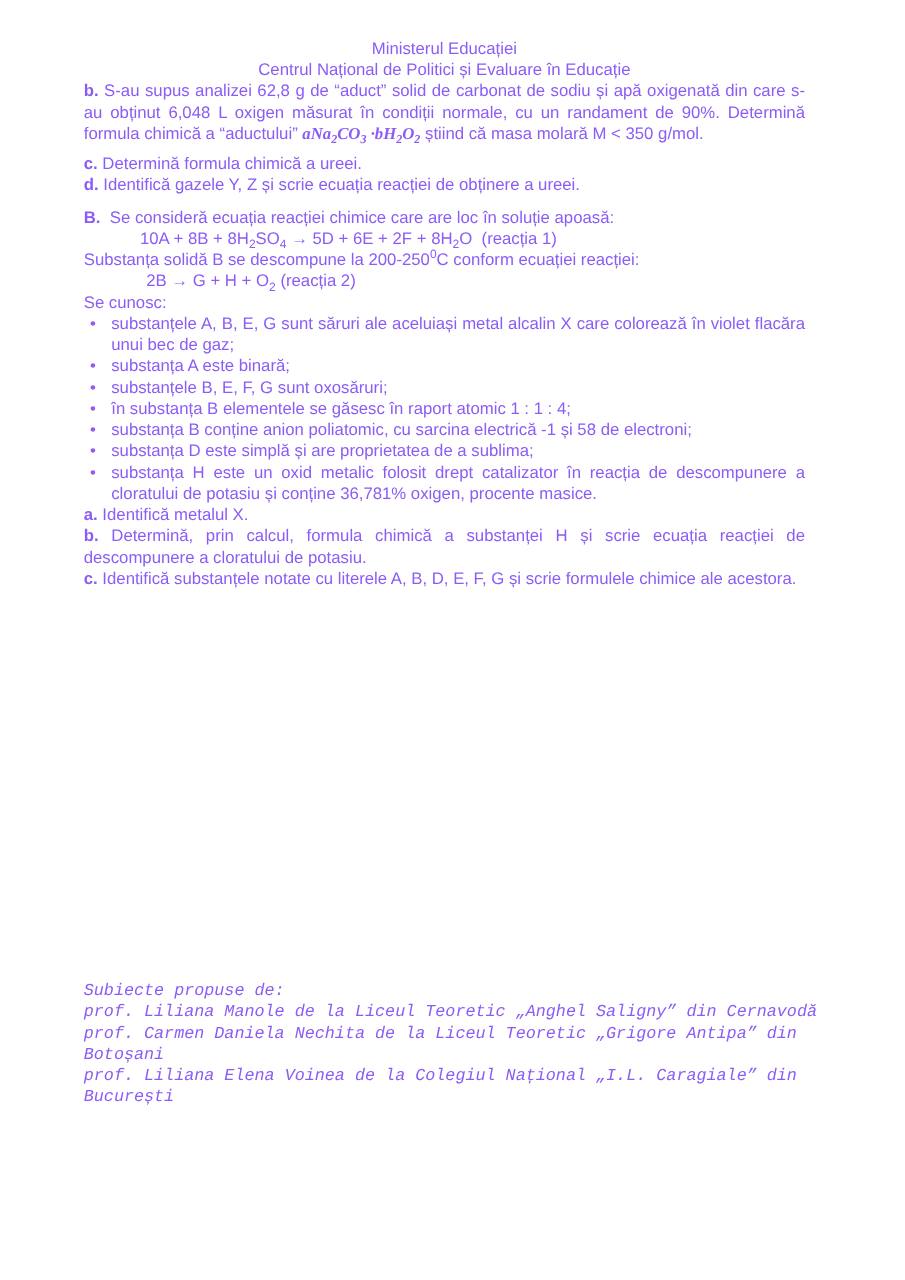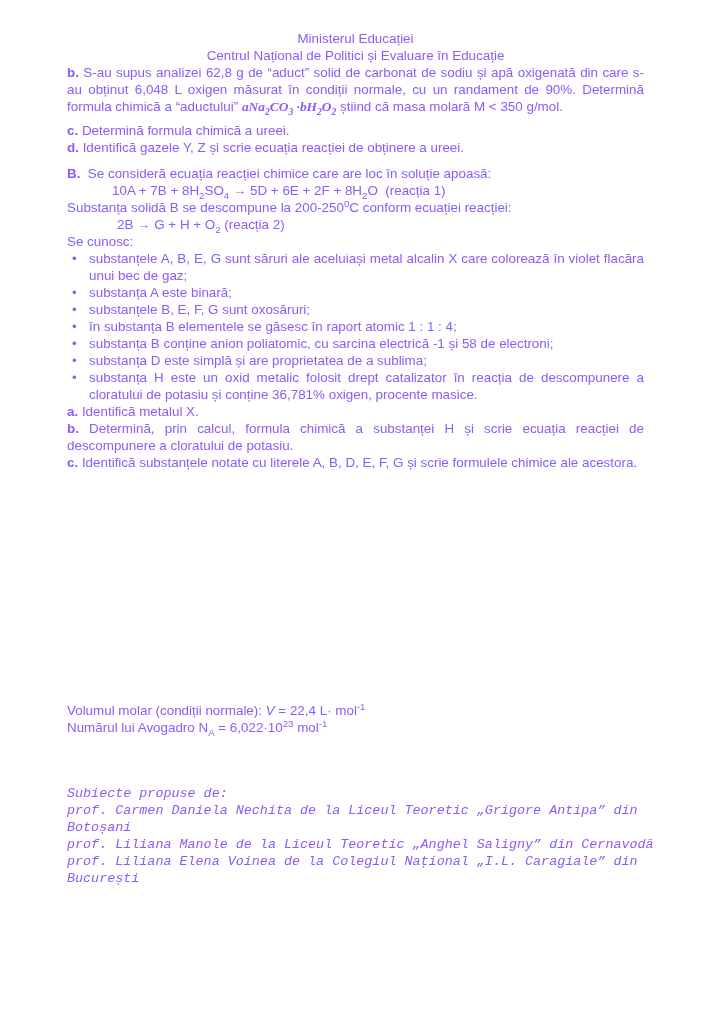--- a/index.html
+++ b/index.html
@@ -43,45 +43,41 @@
 <div class="page">
 
   <div class="center">Ministerul Educației</div>
   <div class="center">Centrul Național de Politici și Evaluare în Educație</div>
 
   <p class="just"><span class="seg-b">b.</span><span> S-au supus analizei 62,8 g de “aduct” solid de carbonat de sodiu și apă oxigenată din care s-au obținut 6,048 L oxigen măsurat în condiții normale, cu un randament de 90%. Determină formula chimică a “aductului”  </span><span class="seg-m">aNa</span><sub class="seg-msub">2</sub><span class="seg-m">CO</span><sub class="seg-msub">3</sub><span class="seg-m"> ·bH</span><sub class="seg-msub">2</sub><span class="seg-m">O</span><sub class="seg-msub">2</sub><span> știind că masa molară M &lt; 350 g/mol.</span></p>
   <p class="mt-s"><span class="seg-b">c.</span><span> Determină formula chimică a ureei.</span></p>
   <p><span class="seg-b">d.</span><span> Identifică gazele Y, Z și scrie ecuația reacției de obținere a ureei.</span></p>
 
   <p class="mt-m prewrap"><span class="seg-b">B.</span><span>  Se consideră ecuația reacției chimice care are loc în soluție apoasă:</span></p>
-  <p class="eq1 prewrap"><span>10A + 7B + 8H</span><sub class="seg-sub">2</sub><span>SO</span><sub class="seg-sub">4</sub><span> → 5D + 6E + 2F + 8H</span><sub class="seg-sub">2</sub><span>O  (reacția 1)</span></p>
+  <p class="eq1 prewrap"><span>10A + 8B + 8H</span><sub class="seg-sub">2</sub><span>SO</span><sub class="seg-sub">4</sub><span> → 5D + 6E + 2F + 8H</span><sub class="seg-sub">2</sub><span>O  (reacția 1)</span></p>
   <p><span>Substanța solidă B se descompune la 200-250</span><sup class="seg-sup">0</sup><span>C conform ecuației reacției:</span></p>
   <p class="eq2"><span>2B → G + H + O</span><sub class="seg-sub">2</sub><span> (reacția 2)</span></p>
   <p>Se cunosc:</p>
 
   <ul class="bullets">
     <li><span class="bullet-dot">•</span><span>substanțele A, B, E, G sunt săruri ale aceluiași metal alcalin X care colorează în violet flacăra unui bec de gaz;</span></li>
     <li><span class="bullet-dot">•</span><span>substanța A este binară;</span></li>
     <li><span class="bullet-dot">•</span><span>substanțele B, E, F, G sunt oxosăruri;</span></li>
     <li><span class="bullet-dot">•</span><span>în substanța B elementele se găsesc în raport atomic 1 : 1 : 4;</span></li>
     <li><span class="bullet-dot">•</span><span>substanța B conține anion poliatomic, cu sarcina electrică -1 și 58 de electroni;</span></li>
     <li><span class="bullet-dot">•</span><span>substanța D este simplă și are proprietatea de a sublima;</span></li>
     <li><span class="bullet-dot">•</span><span>substanța H este un oxid metalic folosit drept catalizator în reacția de descompunere a cloratului de potasiu și conține 36,781% oxigen, procente masice.</span></li>
   </ul>
 
   <p><span class="seg-b">a.</span><span> Identifică metalul X.</span></p>
   <p class="just"><span class="seg-b">b.</span><span> Determină, prin calcul, formula chimică a substanței H și scrie ecuația reacției de descompunere a cloratului de potasiu.</span></p>
   <p><span class="seg-b">c.</span><span> Identifică substanțele notate cu literele A, B, D, E, F, G și scrie formulele chimice ale acestora.</span></p>
 
-  <div class="abs constants">
-    <p><span>Volumul molar (condiții normale): </span><span class="seg-i">V</span><span> = 22,4 L· mol</span><sup class="seg-sup">-1</sup></p>
-    <p><span>Numărul lui Avogadro N</span><sub class="seg-sub">A</sub><span> = 6,022·10</span><sup class="seg-sup">23</sup><span> mol</span><sup class="seg-sup">-1</sup></p>
-  </div>
 
   <div class="abs credits">
     <p>Subiecte propuse de:</p>
+    <p class="author">prof. Liliana Manole de la Liceul Teoretic „Anghel Saligny” din Cernavodă</p>
     <p class="author">prof. Carmen Daniela Nechita de la Liceul Teoretic „Grigore Antipa” din Botoșani</p>
-    <p class="author">prof. Liliana Manole de la Liceul Teoretic „Anghel Saligny” din Cernavodă</p>
     <p class="author">prof. Liliana Elena Voinea de la Colegiul Național „I.L. Caragiale” din București</p>
   </div>
 
 
 </div>
 
 </body></html>

